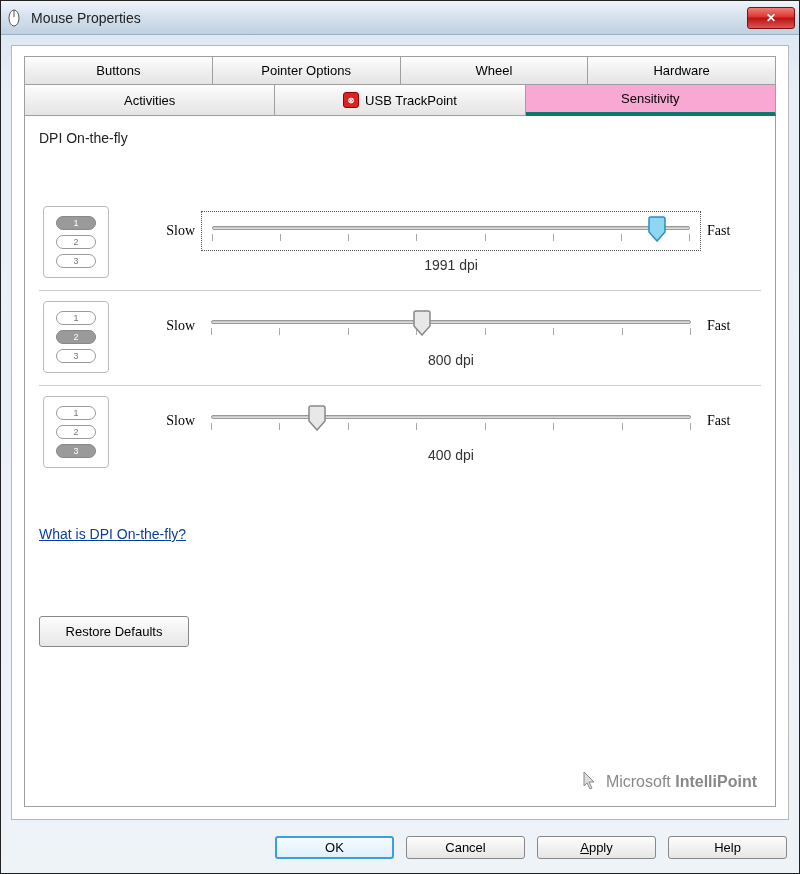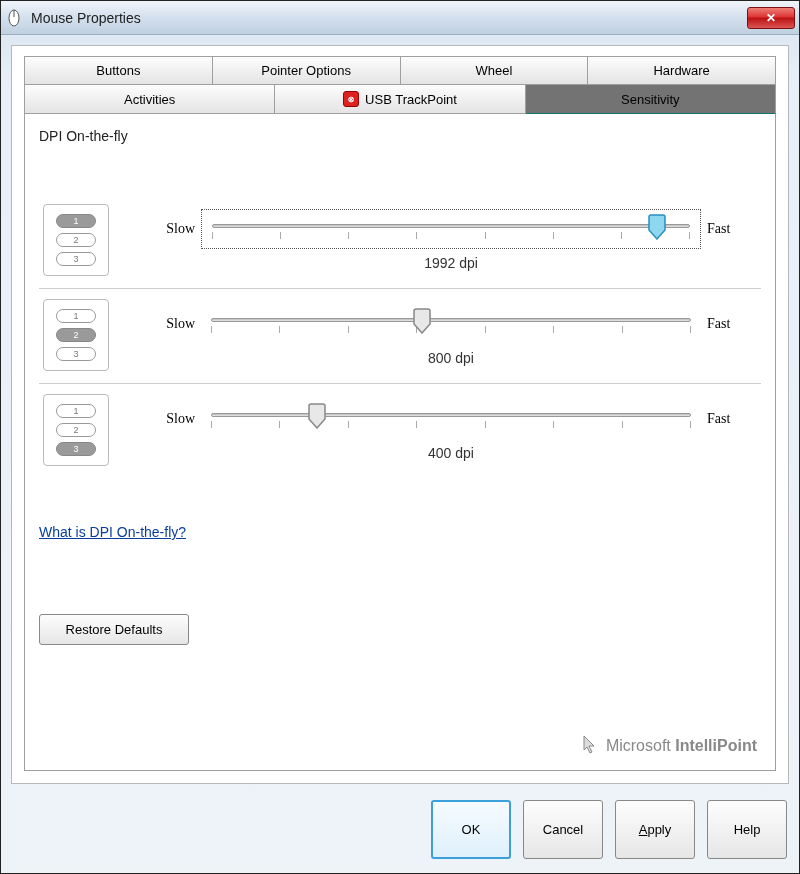--- a/index.html
+++ b/index.html
@@ -74,22 +74,22 @@
   cursor: pointer;
   white-space: nowrap;
   display: flex;
   align-items: center;
   justify-content: center;
   gap: 6px;
 }
 .tab + .tab { border-left: none; }
 .tabs-row.row2 .tab { border-top: none; }
 .tab.active {
-  background: #737373;
-  border-bottom: 1px solid #0f766e;
+  background: #f9a8d4;
+  border-bottom: 4px solid #0f766e;
 }
 .tabcontent {
   border: 1px solid #9f9f9f;
   border-top: none;
   padding: 14px 14px 10px 14px;
   flex: 1;
   display: flex;
   flex-direction: column;
   gap: 36px;
 }
@@ -214,22 +214,22 @@
   gap: 8px;
   padding: 8px 4px 2px 0;
 }
 .footer-buttons {
   display: flex;
   justify-content: flex-end;
   gap: 12px;
   padding: 6px 12px 14px 0;
 }
 .footer-buttons button {
-  width: 80px;
-  padding: 20px 0;
+  width: 119px;
+  padding: 2px 0;
   background: linear-gradient(to bottom, #fdfdfd, #e6e6e6);
   border: 1px solid #888;
   border-radius: 3px;
   font-size: 13px;
   cursor: pointer;
 }
 .footer-buttons button.primary {
   border: 2px solid #3ba0da;
   background: linear-gradient(to bottom,#f5fbff,#dff0fb);
 }
@@ -297,21 +297,21 @@
                     <span></span>
                     <span></span>
                     <span></span>
                   </div>
                   <div class="thumb" style="left: calc(93% - 8.6px);"><svg viewBox="0 0 18 26">
                       <path d="M3 1 H15 Q17 1 17 3 V16 L9 25 L1 16 V3 Q1 1 3 1 Z" fill="#8fd7f0" stroke="#2a8fbc" stroke-width="1.5"></path>
                     </svg></div>
                 </div>
                 <div class="slider-label right">Fast</div>
               </div>
-              <div class="dpi-readout">1992 dpi</div>
+              <div class="dpi-readout">1991 dpi</div>
             </div>
           </div>
           <div class="slider-row">
             <div class="preset-icon">
               <div class="pill">1</div>
               <div class="pill filled">2</div>
               <div class="pill">3</div>
             </div>
             <div class="slider-area">
               <div class="slider-top">

